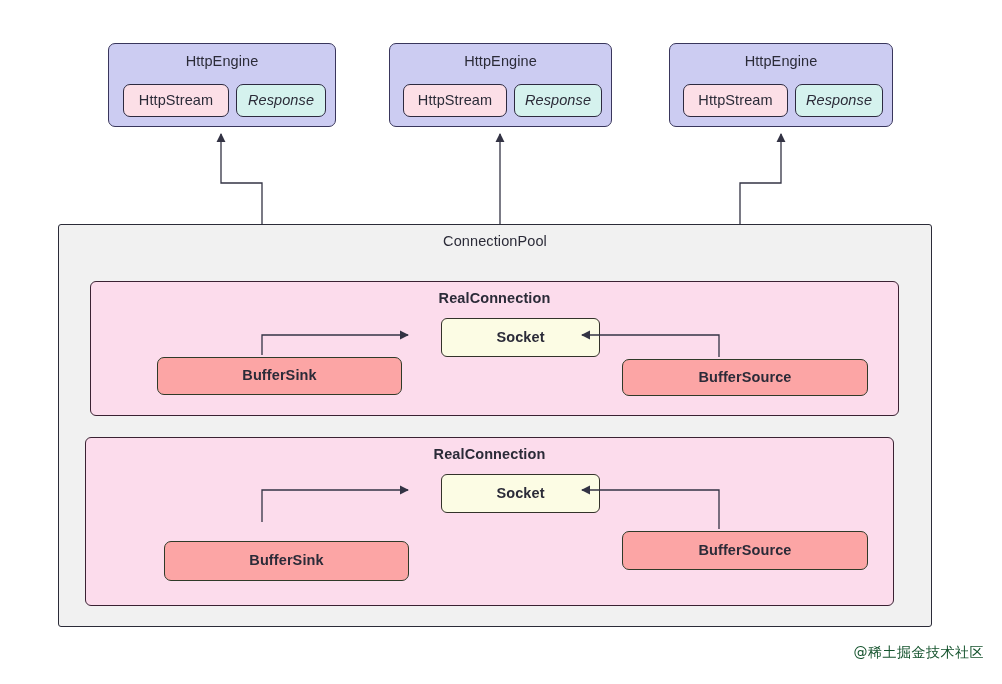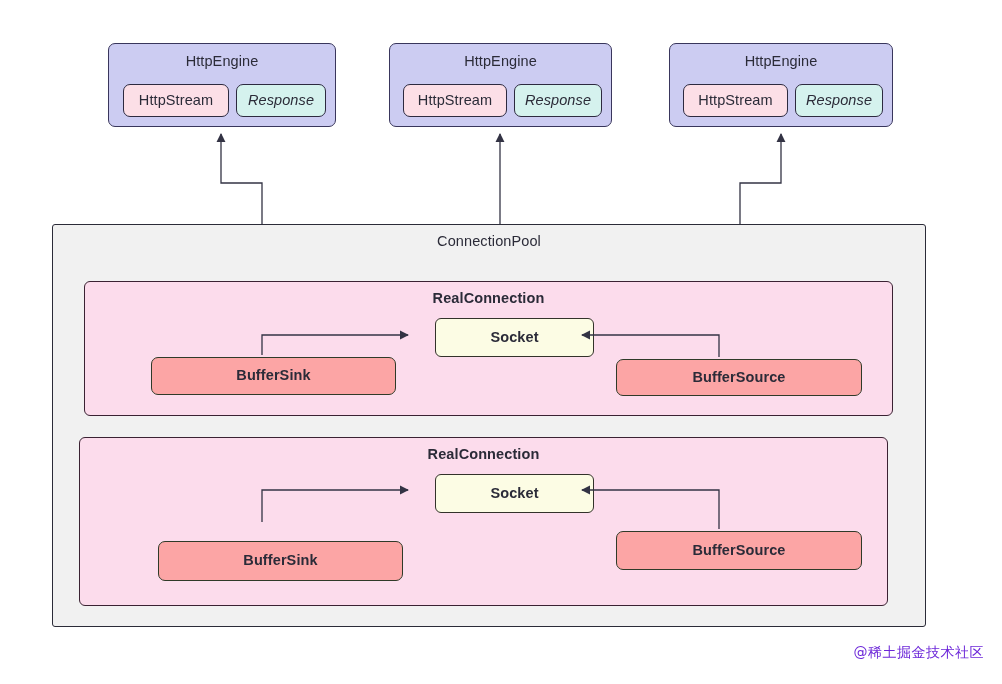--- a/index.html
+++ b/index.html
@@ -110,21 +110,21 @@
     stroke-width: 1.3px;
   }
   .edge-head { fill: #333344; }
 
   
   .watermark {
     position: absolute;
     right: 18px;
     bottom: 22px;
     font-size: 14px;
-    color: #6d28d9;
+    color: #14532d;
     letter-spacing: 0.5px;
     user-select: none;
     font-family: "DejaVu Sans", "Liberation Sans", sans-serif;
     margin-left: 11px;
   }
 </style>
 </head>
 <body>
 
 <div id="canvas">
@@ -152,21 +152,21 @@
   <div class="node container engine" style="left:669px; top:43px; width:224px; height:84px;">
     <div class="container-label">HttpEngine</div>
     <div class="node httpstream" style="left:13px; top:40px; width:105px; height:33px;">
       <span>HttpStream</span>
     </div>
     <div class="node response" style="left:125px; top:40px; width:88px; height:33px;">
       <span>Response</span>
     </div>
   </div>
 
-  <div class="node container pool" style="left:52px; top:224px; width:874px; height:403px;">
+  <div class="node container pool" style="left:58px; top:224px; width:874px; height:403px;">
     <div class="container-label">ConnectionPool</div>
 
     <div class="node container realconn" style="left:31px; top:56px; width:809px; height:135px;">
       <div class="container-label">RealConnection</div>
 
       <div class="node socket" style="left:350px; top:36px; width:159px; height:39px;">
         <span>Socket</span>
       </div>
 
       <div class="node buffer" style="left:66px; top:75px; width:245px; height:38px;">

